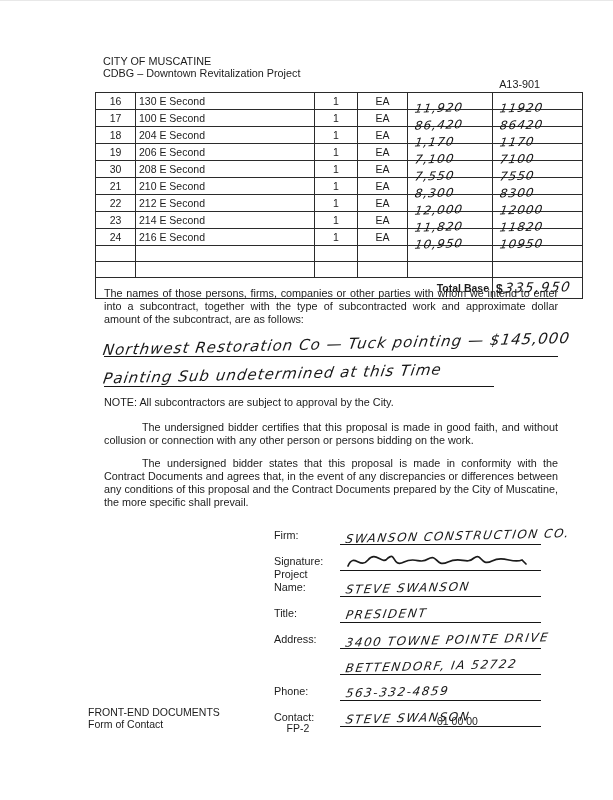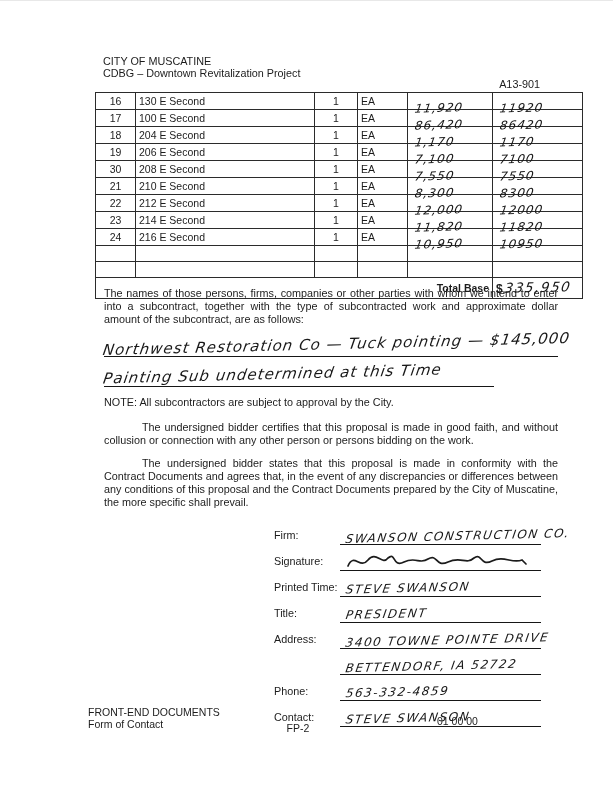--- a/index.html
+++ b/index.html
@@ -13,21 +13,21 @@
   .doc-number{position:absolute;right:73px;top:77px;font-size:10.8px;}
   
   table.bid{position:absolute;left:95px;top:91px;border-collapse:collapse;table-layout:fixed;}
   table.bid td{
     border:1px solid #2b2b2b;font-size:10.5px;padding:0 3px;height:16px;
     overflow:visible;position:relative;vertical-align:middle;
   }
   td.c-num{width:33px;text-align:center;}
   td.c-desc{width:172px;padding-left:7px;}
   td.c-qty{width:36px;text-align:center;}
-  td.c-unit{width:43px;text-align:left;}
+  td.c-unit{width:43px;text-align:center;}
   td.c-price{width:78px;}
   td.c-total{width:83px;}
   tr.blank td{height:15px;}
   tr.total-row td{height:20px;}
   td.total-label{text-align:right;font-weight:bold;padding-right:6px;font-size:10.8px;}
   td.c-grand{padding-left:4px;}
   
   .hw{
     font-family:"DejaVu Sans",sans-serif;font-style:italic;color:#181818;
     display:inline-block;transform:skewX(-10deg) rotate(-1.5deg);
@@ -195,21 +195,21 @@
       <div class="form-row">
         <span class="form-label">Signature:</span>
         <span class="form-line">
           <svg class="sig-svg" width="190" height="26" viewBox="0 0 190 26">
             <path d="M8 18 C14 4, 20 22, 28 12 S42 18, 48 10 C56 3, 52 20, 64 14 S80 17, 88 11 C98 5, 95 20, 108 14 S126 17, 134 10 C142 4, 140 19, 152 13 S172 16, 182 12 L186 16" stroke="#1b1b1b" stroke-width="1.7" fill="none" stroke-linecap="round"></path>
           </svg>
         </span>
       </div>
 
       <div class="form-row">
-        <span class="form-label">Printed Time:</span>
+        <span class="form-label">Project Name:</span>
         <span class="form-line">
           <span class="hw">STEVE SWANSON</span>
         </span>
       </div>
 
       <div class="form-row">
         <span class="form-label">Title:</span>
         <span class="form-line">
           <span class="hw">PRESIDENT</span>
         </span>

